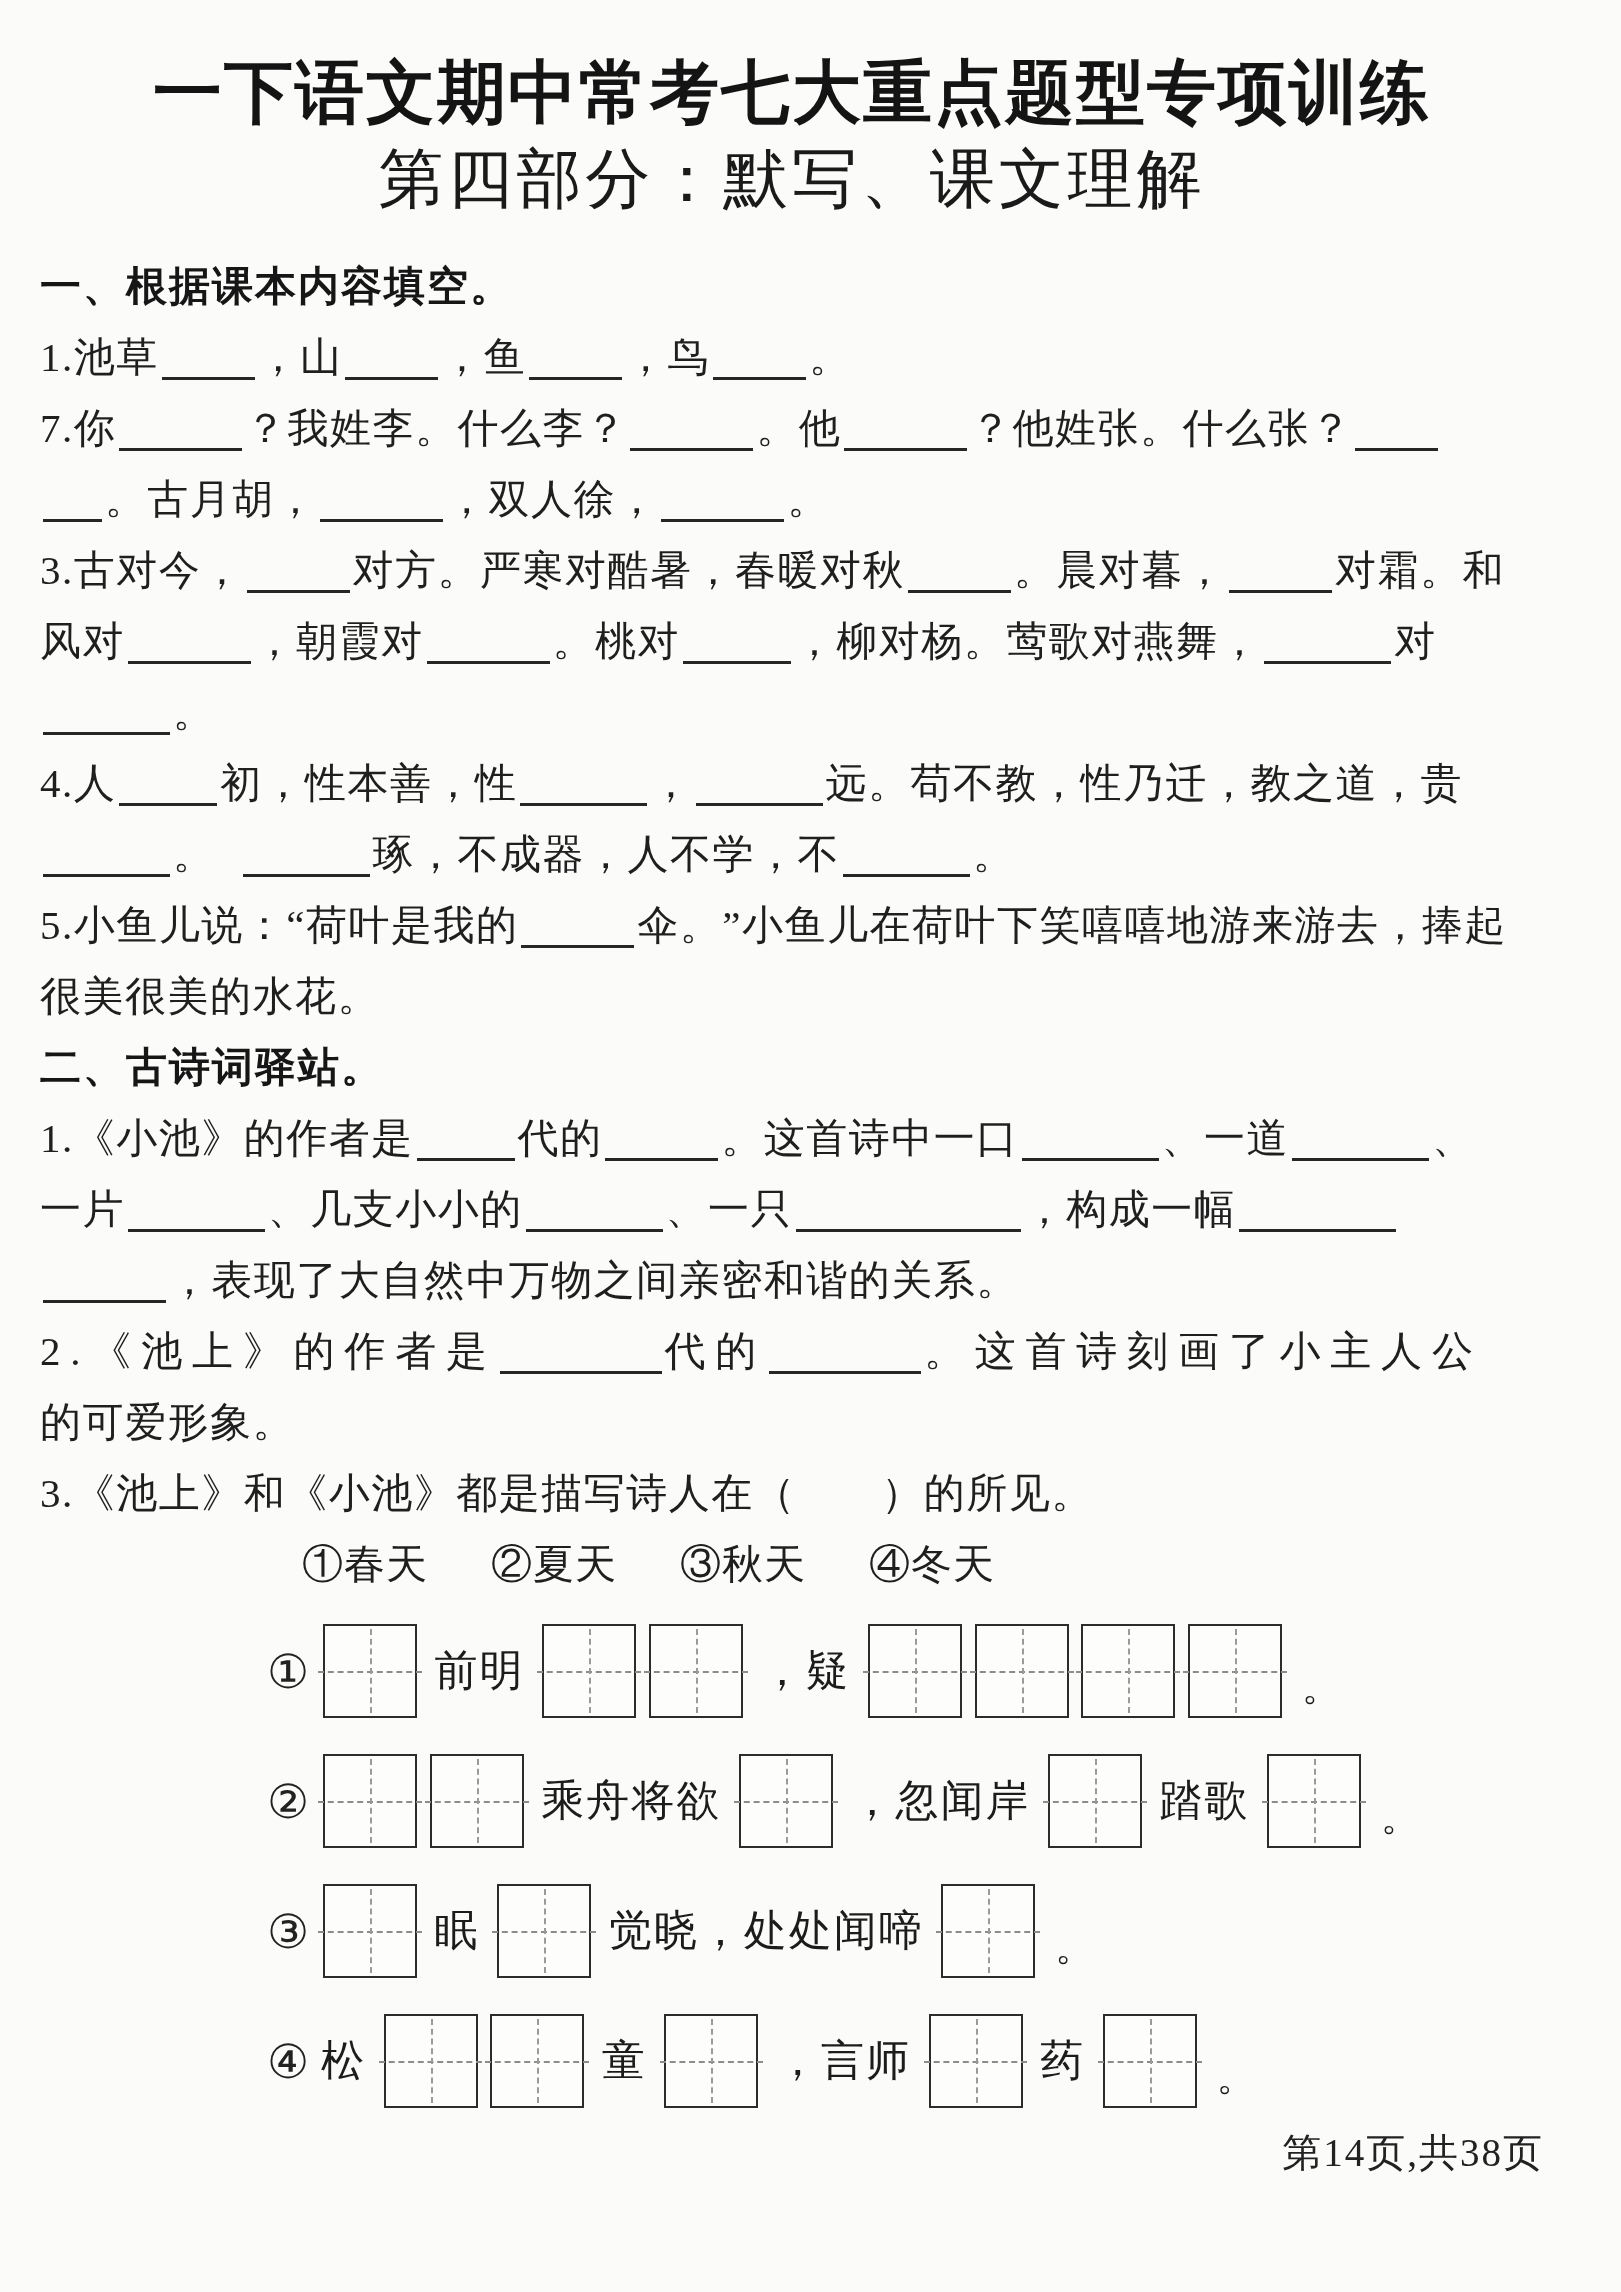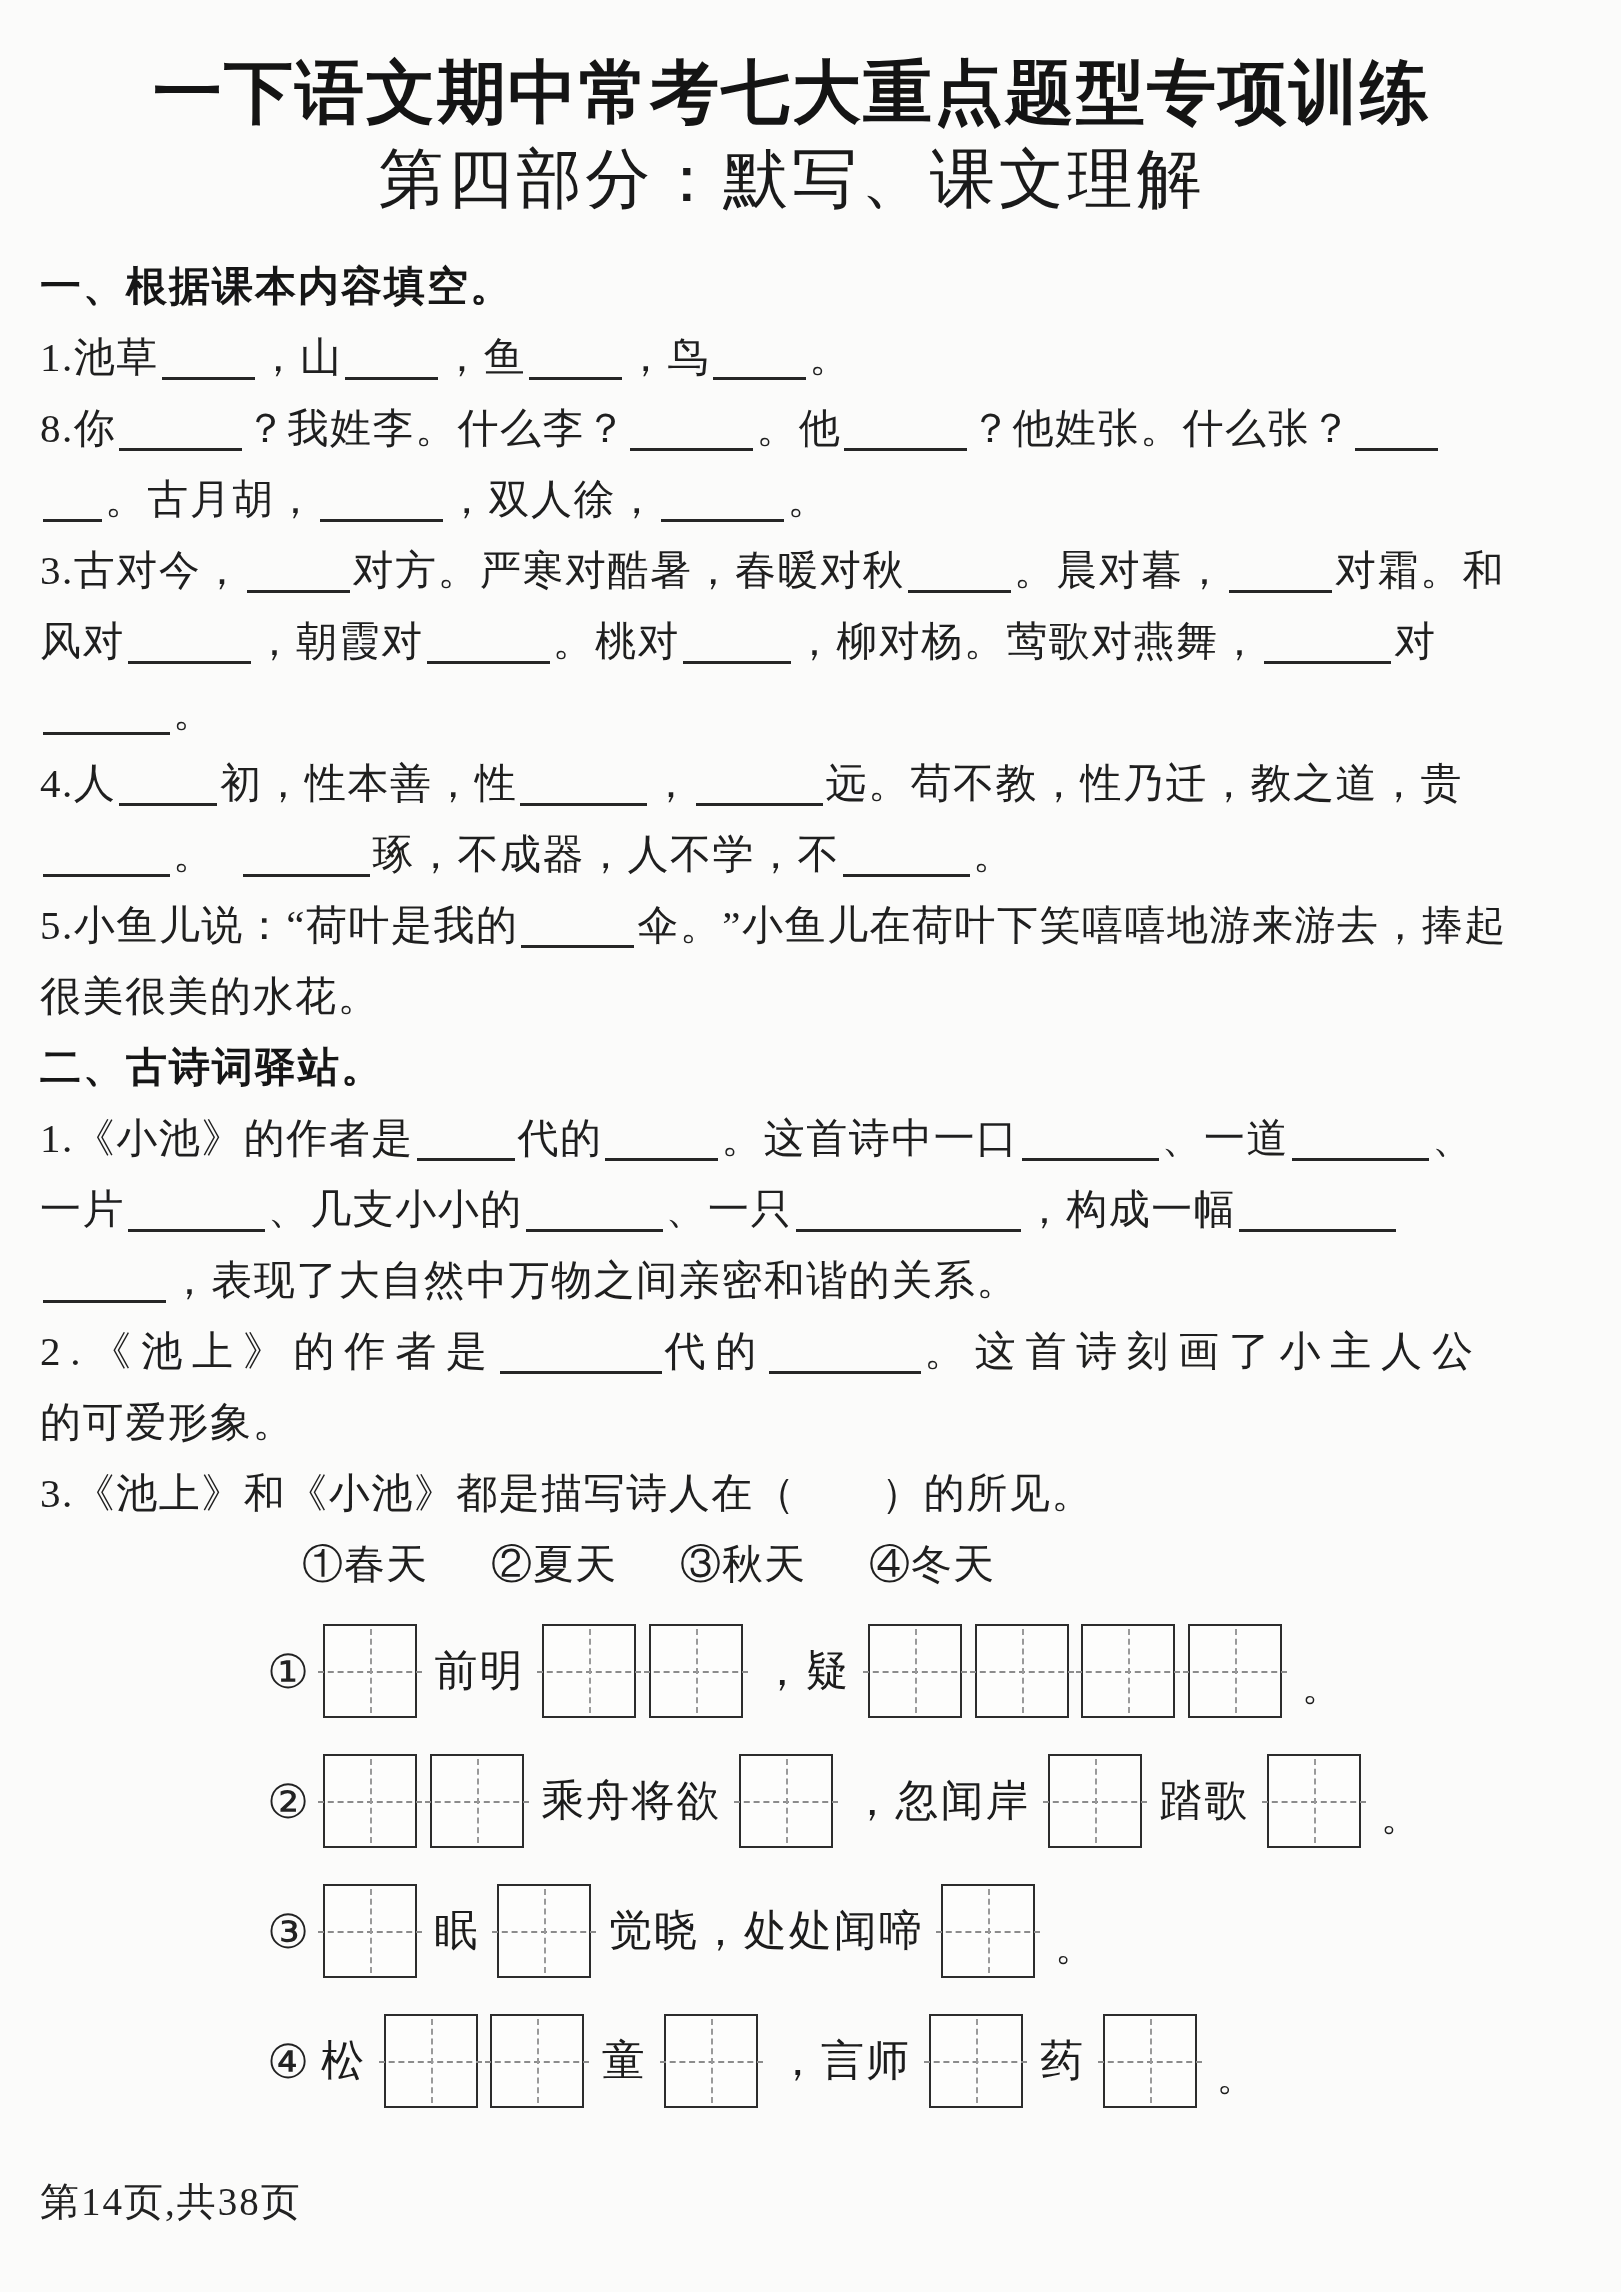--- a/index.html
+++ b/index.html
@@ -105,37 +105,36 @@
     left: -6.9px; right: -6.9px; top: 50%;
     border-top: 2px dashed #8c8c8c;
   }
   .box::after {
     content: "";
     position: absolute;
     top: 2.9px; bottom: 2.9px; left: 50%;
     border-left: 2px dashed #9a9a9a;
   }
   .footer {
-    margin-top: 49px;
-    text-align: left;
+    text-align: right;
     font-size: 39px;
     letter-spacing: 2px;
     color: #222;
   }
 </style>
 </head>
 <body>
 
 <div class="page">
   <h1 class="title">一下语文期中常考七大重点题型专项训练</h1>
   <h2 class="subtitle">第四部分：默写、课文理解</h2>
   <main id="doc-body">
       <div class="heading">一、根据课本内容填空。</div>
       <div class="line"><span class="txt">1.池草</span><span class="blank" style="width: 93px;"></span><span class="txt">，山</span><span class="blank" style="width: 93px;"></span><span class="txt">，鱼</span><span class="blank" style="width: 93px;"></span><span class="txt">，鸟</span><span class="blank" style="width: 93px;"></span><span class="txt">。</span></div>
-      <div class="line"><span class="txt">8.你</span><span class="blank" style="width: 123px;"></span><span class="txt">？我姓李。什么李？</span><span class="blank" style="width: 123px;"></span><span class="txt">。他</span><span class="blank" style="width: 123px;"></span><span class="txt">？他姓张。什么张？</span><span class="blank" style="width: 83px;"></span></div>
+      <div class="line"><span class="txt">7.你</span><span class="blank" style="width: 123px;"></span><span class="txt">？我姓李。什么李？</span><span class="blank" style="width: 123px;"></span><span class="txt">。他</span><span class="blank" style="width: 123px;"></span><span class="txt">？他姓张。什么张？</span><span class="blank" style="width: 83px;"></span></div>
       <div class="line"><span class="blank" style="width: 59px;"></span><span class="txt">。古月胡，</span><span class="blank" style="width: 123px;"></span><span class="txt">，双人徐，</span><span class="blank" style="width: 123px;"></span><span class="txt">。</span></div>
       <div class="line"><span class="txt">3.古对今，</span><span class="blank" style="width: 103px;"></span><span class="txt">对方。严寒对酷暑，春暖对秋</span><span class="blank" style="width: 103px;"></span><span class="txt">。晨对暮，</span><span class="blank" style="width: 103px;"></span><span class="txt">对霜。和</span></div>
       <div class="line"><span class="txt">风对</span><span class="blank" style="width: 123px;"></span><span class="txt">，朝霞对</span><span class="blank" style="width: 123px;"></span><span class="txt">。桃对</span><span class="blank" style="width: 108px;"></span><span class="txt">，柳对杨。莺歌对燕舞，</span><span class="blank" style="width: 127px;"></span><span class="txt">对</span></div>
       <div class="line"><span class="blank" style="width: 127px;"></span><span class="txt">。</span></div>
       <div class="line"><span class="txt">4.人</span><span class="blank" style="width: 98px;"></span><span class="txt">初，性本善，性</span><span class="blank" style="width: 127px;"></span><span class="txt">，</span><span class="blank" style="width: 127px;"></span><span class="txt">远。苟不教，性乃迁，教之道，贵</span></div>
       <div class="line"><span class="blank" style="width: 127px;"></span><span class="txt">。</span><span class="spacer" style="width: 24.5px;"></span><span class="blank" style="width: 127px;"></span><span class="txt">琢，不成器，人不学，不</span><span class="blank" style="width: 127px;"></span><span class="txt">。</span></div>
       <div class="line"><span class="txt">5.小鱼儿说：“荷叶是我的</span><span class="blank" style="width: 113px;"></span><span class="txt">伞。”小鱼儿在荷叶下笑嘻嘻地游来游去，捧起</span></div>
       <div class="line"><span class="txt">很美很美的水花。</span></div>
       <div class="heading">二、古诗词驿站。</div>
       <div class="line"><span class="txt">1.《小池》的作者是</span><span class="blank" style="width: 98px;"></span><span class="txt">代的</span><span class="blank" style="width: 113px;"></span><span class="txt">。这首诗中一口</span><span class="blank" style="width: 137px;"></span><span class="txt">、一道</span><span class="blank" style="width: 137px;"></span><span class="txt">、</span></div>

